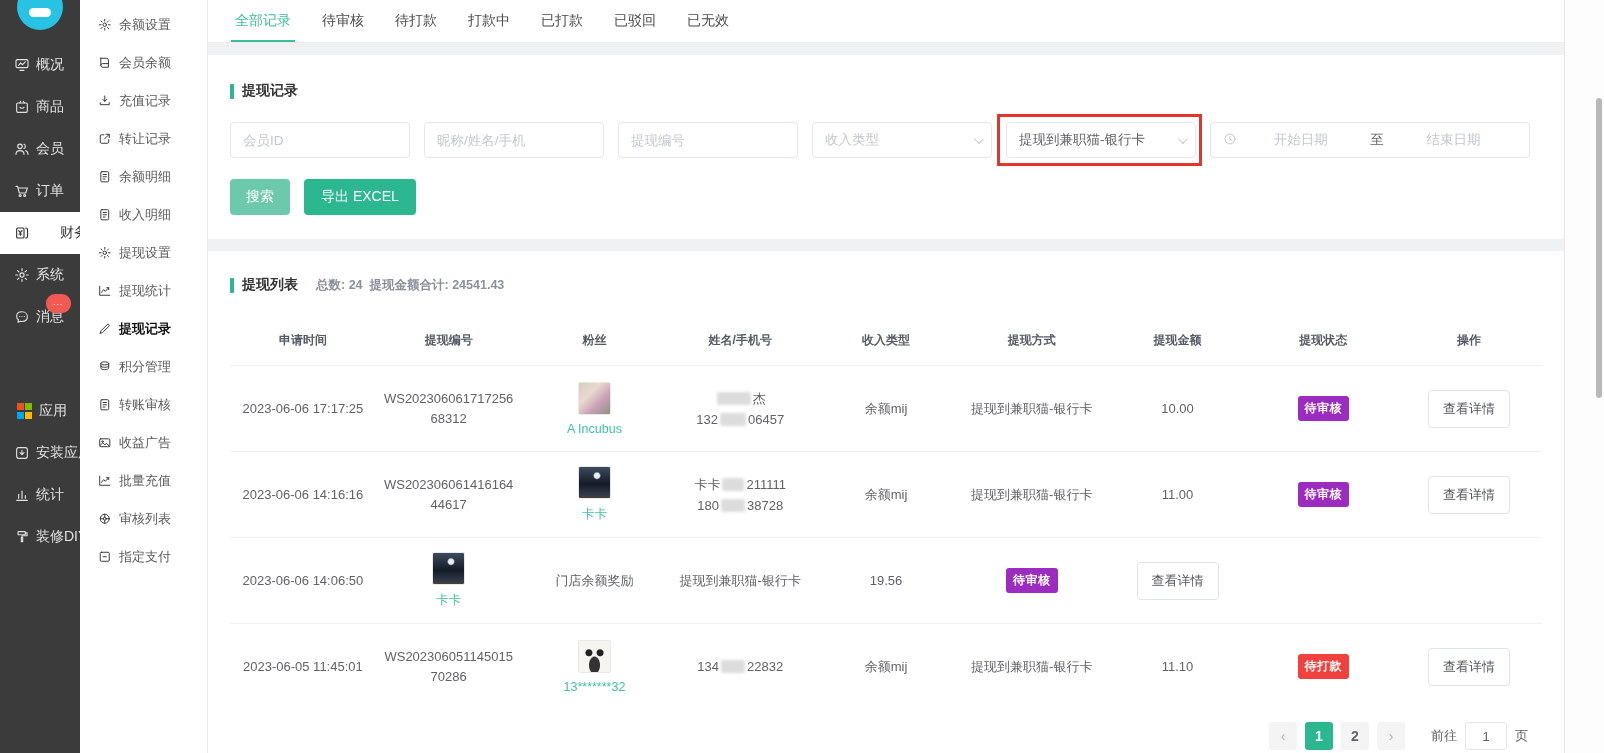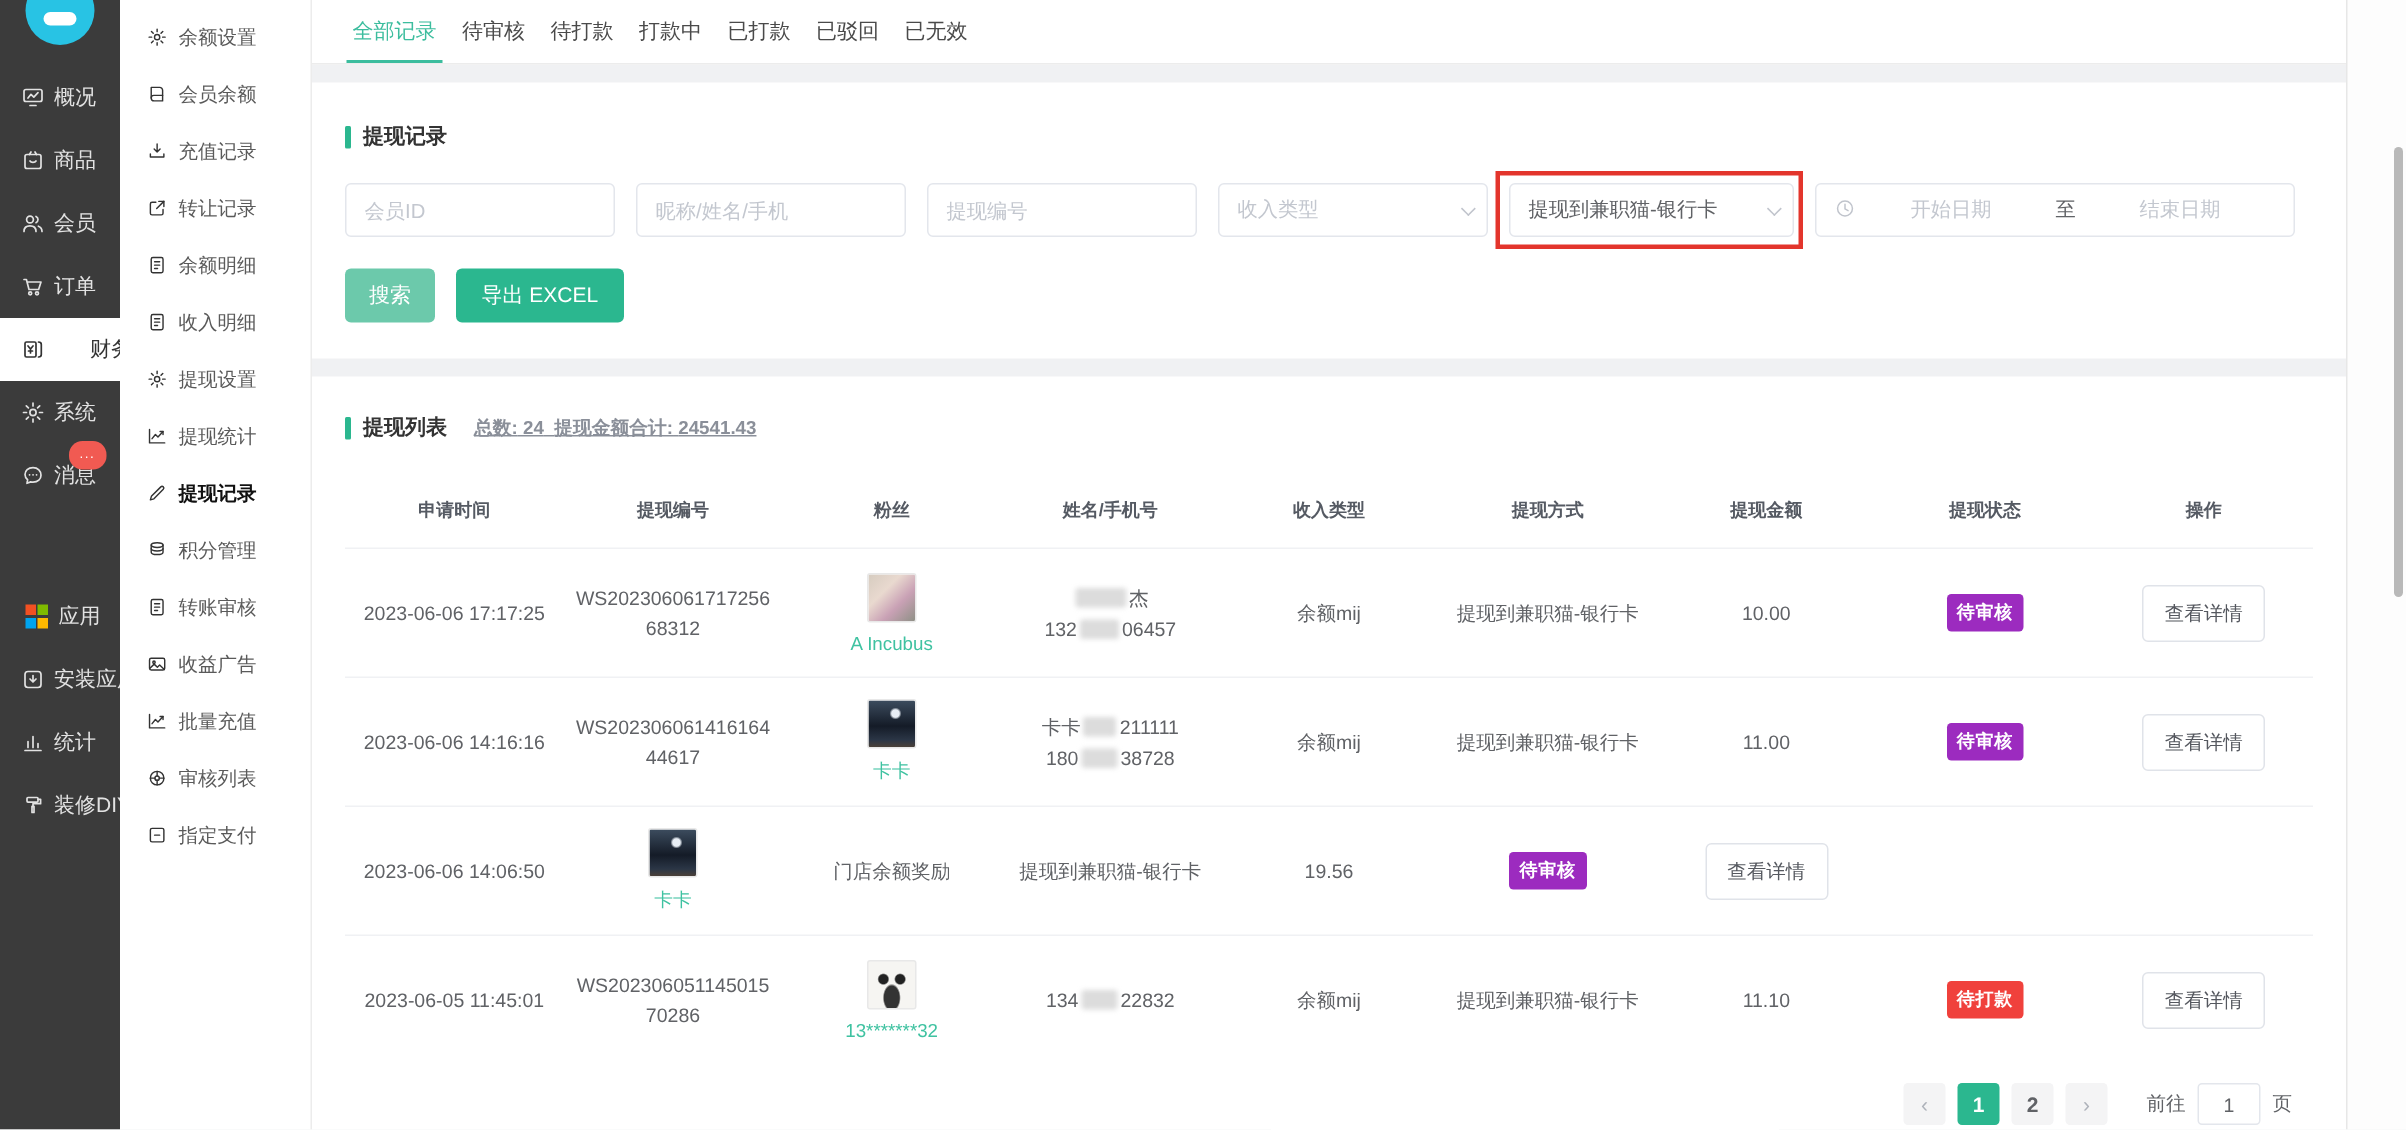--- a/index.html
+++ b/index.html
@@ -25,32 +25,32 @@
 
   
   .ssb { width:128px; flex:0 0 128px; background:#fff; border-right:1px solid #ececec; padding-top:6px; }
   .sitem { height:38px; display:flex; align-items:center; padding-left:17px; font-size:13px; color:#5a5a5a; cursor:pointer; }
   .sitem .sicon { width:15px; height:15px; margin-right:7px; display:inline-flex; align-items:center; justify-content:center; color:#333; flex:0 0 15px; }
   .sitem .sicon svg { width:13.5px; height:13.5px; }
   .sitem.active { color:#111; font-weight:bold; }
 
   
   .main { flex:1 1 auto; display:flex; flex-direction:column; background:#f0f1f3; min-width:0; }
-  .tabbar { background:#fff; height:43px; display:flex; align-items:center; gap:17px; padding:0 0 0 27px; border-bottom:1px solid #ececec; }
+  .tabbar { background:#fff; height:43px; display:flex; align-items:center; gap:31px; padding:0 0 0 27px; border-bottom:1px solid #ececec; }
   .tab { font-size:14px; color:#4a4a4a; height:43px; line-height:40px; cursor:pointer; position:relative; }
   .tab.active { color:#3cbd9e; }
   .tab.active::after { content:""; position:absolute; left:-4px; right:-4px; bottom:1px; height:2px; background:#3cbd9e; }
 
   .panel { background:#fff; margin-top:12px; }
   .filter-panel { padding:27px 22px 24px 22px; }
   .list-panel { flex:1 1 auto; padding:25px 22px 0 22px; }
 
   .sec-title { display:flex; align-items:center; font-size:14px; color:#333; font-weight:bold; }
   .sec-title .bar { width:4px; height:15px; background:#2bb78f; margin-right:8px; border-radius:1px; }
-  .stats { font-weight:bold; font-size:12.5px; color:#8a8f99; margin-left:18px;text-decoration:underline; }
+  .stats { font-weight:bold; font-size:12.5px; color:#8a8f99; margin-left:18px; }
   .stats b { color:#8a8f99; font-weight:bold; }
 
   
   .frow { display:flex; gap:14px; margin-top:22px; align-items:center; }
   .f-input { width:180px; height:36px; border:1px solid #e3e6ec; border-radius:4px; padding:0 12px; font-size:13.5px; color:#606266; font-family:inherit; background:#fff; }
   .f-input::placeholder { color:#c3c7cf; }
   .f-select { width:180px; height:36px; border:1px solid #e3e6ec; border-radius:4px; padding:0 10px 0 12px; display:flex; align-items:center; font-size:13.5px; color:#c3c7cf; cursor:pointer; background:#fff; }
   .f-select.valued { color:#606266; width:190px; }
   .chev { width:7px; height:7px; border-right:1.4px solid #c0c4cc; border-bottom:1.4px solid #c0c4cc; transform:rotate(45deg) translateY(-2px); margin-left:auto; flex:0 0 7px; }
   .hl-red { position:relative; }

